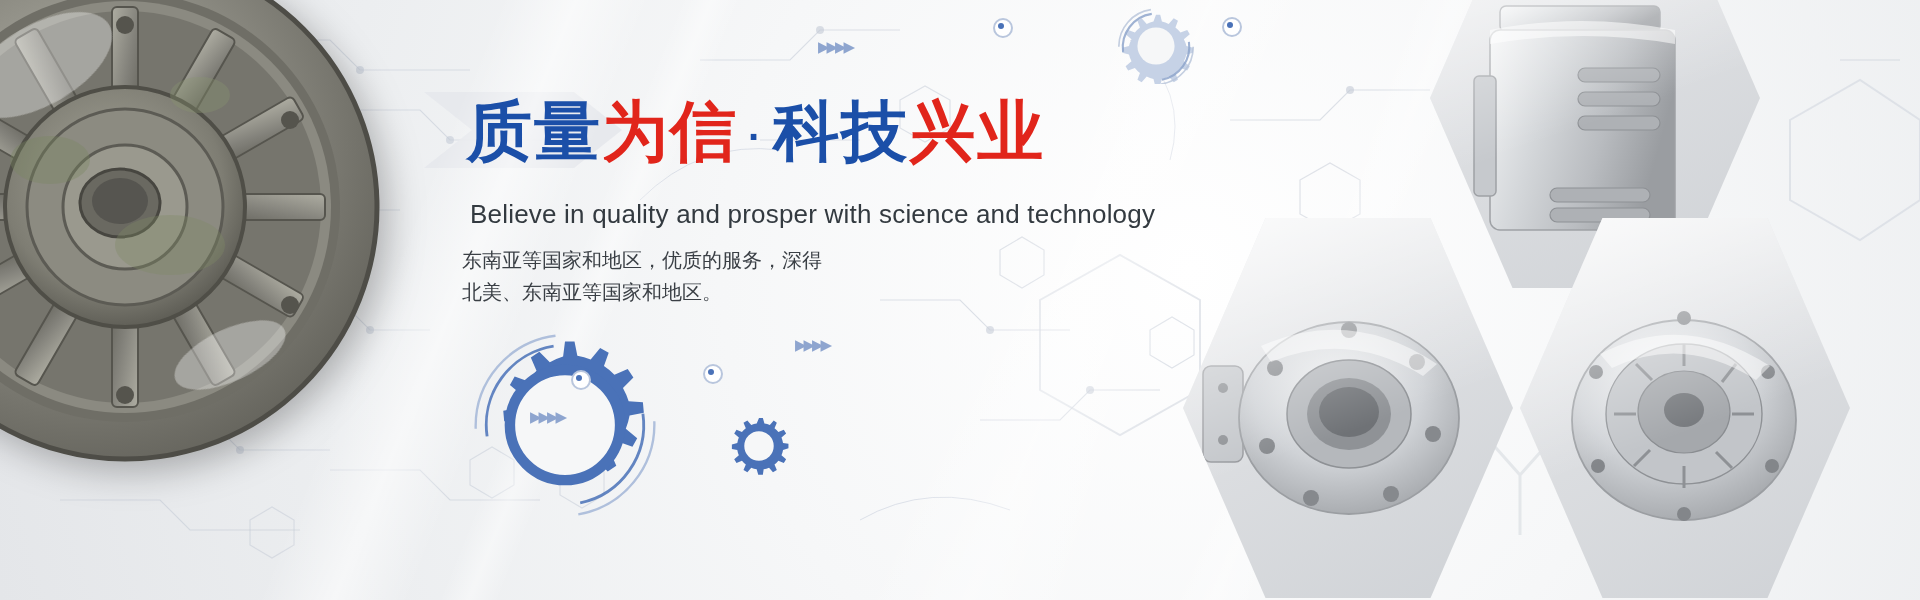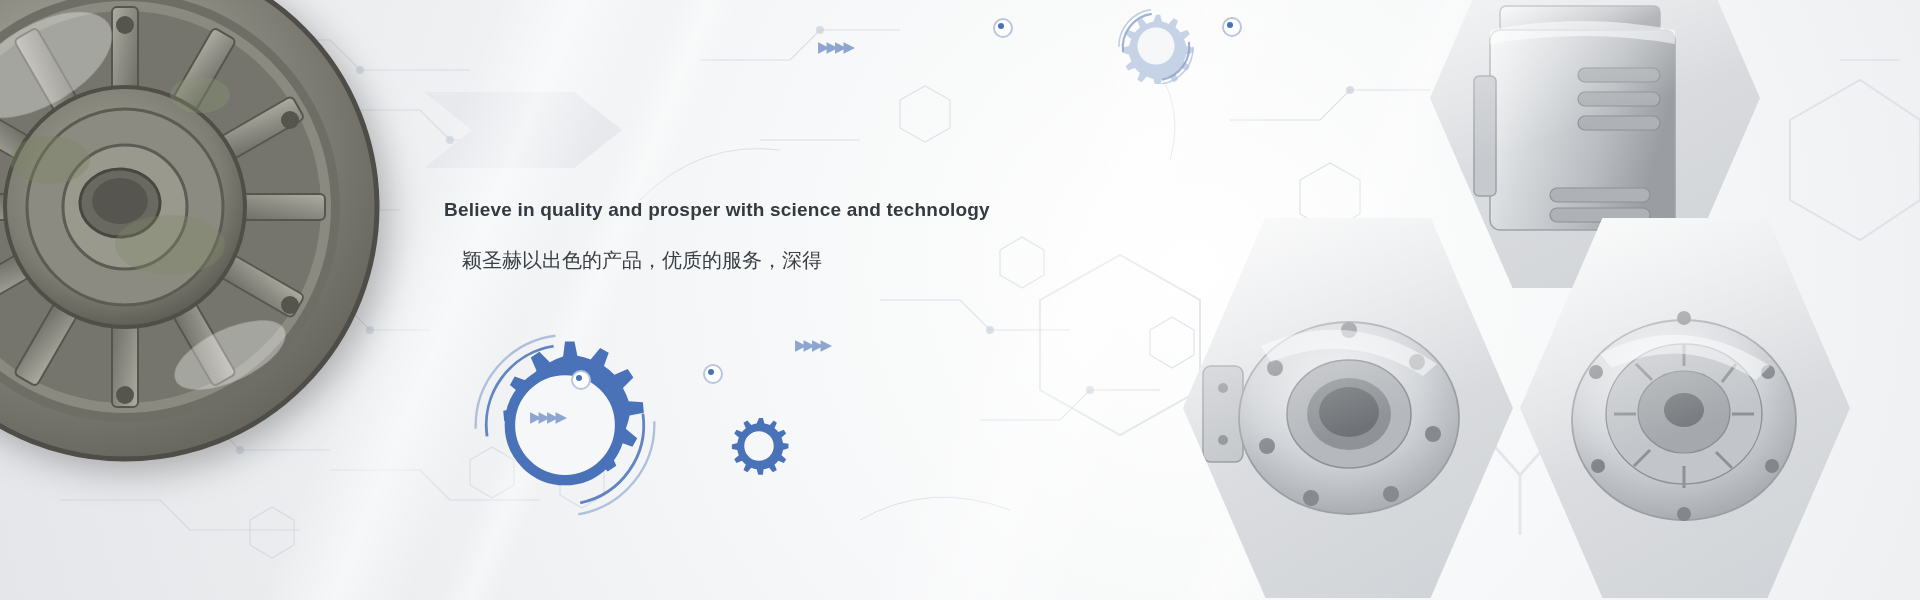--- a/index.html
+++ b/index.html
@@ -42,22 +42,22 @@
     position:absolute;left:466px;top:98px;
     font-size:66px;line-height:1;font-weight:bold;
     letter-spacing:2px;white-space:nowrap;
     font-family:"Liberation Sans","DejaVu Sans",sans-serif;
   }
   .headline .blue{color:#1b4fa8;}
   .headline .red{color:#e1251b;}
   .headline .dot{color:#1b4fa8;font-size:40px;vertical-align:middle;padding:0 10px;}
 
   .subtitle-en{
-    position:absolute;left:444px;top:199px;
-    font-size:19px;font-weight:bold;color:#333a40;
+    position:absolute;left:470px;top:199px;
+    font-size:26px;font-weight:normal;color:#333a40;
     letter-spacing:.2px;white-space:nowrap;
   }
 
   .paragraph{
     position:absolute;left:462px;top:244px;width:420px;
     font-size:20px;line-height:32px;color:#3a3f45;
     font-family:"DejaVu Sans","Liberation Sans",sans-serif;
   }
   .paragraph p{margin:0;}
 
@@ -257,25 +257,29 @@
         <ellipse cx="330" cy="150" rx="30" ry="18" fill="#8a9470"></ellipse>
       </g>
 
       <g opacity=".35" fill="#ffffff">
         <ellipse cx="170" cy="120" rx="80" ry="40" transform="rotate(-30 170 120)"></ellipse>
         <ellipse cx="360" cy="410" rx="60" ry="26" transform="rotate(-25 360 410)"></ellipse>
       </g>
     </svg>
   </div>
 
+  <div class="headline">
+    <span class="blue">质量</span><span class="red">为信</span><span class="dot">·</span><span class="blue">科技</span><span class="red">兴业</span>
+  </div>
 
   <div class="subtitle-en">Believe in quality and prosper with science and technology</div>
 
   <div class="paragraph">
-    <p>颖圣赫以出色的产品，优质的服务，深得</p>
+    <p>东南亚等国家和地区，优质的服务，深得</p>
+    <p>北美、东南亚等国家和地区。</p>
   </div>
 
   <svg class="gear-main" viewBox="0 0 200 200" xmlns="http://www.w3.org/2000/svg">
     <g fill="#4a72b8">
       <path d="M100 12 l10 0 3 15 a74 74 0 0 1 14 4 l10-12 9 5 -5 14 a76 76 0 0 1 11 9 l14-6 6 9 -11 11 a74 74 0 0 1 6 14 l15 1 1 11 -15 3 a74 74 0 0 1-4 14 l12 10 -5 9 -14-5 a76 76 0 0 1-9 11 l6 14 -9 6 -11-11 a74 74 0 0 1-14 6 l-1 15 -11 1 -3-15 a74 74 0 0 1-14-4 l-10 12 -9-5 5-14 a76 76 0 0 1-11-9 l-14 6 -6-9 11-11 a74 74 0 0 1-6-14 l-15-1 -1-11 15-3 a74 74 0 0 1 4-14 l-12-10 5-9 14 5 a76 76 0 0 1 9-11 l-6-14 9-6 11 11 a74 74 0 0 1 14-6 z"></path>
     </g>
     <circle cx="100" cy="100" r="58" fill="#f6f7f8"></circle>
     <circle cx="100" cy="100" r="58" fill="none" stroke="#4a72b8" stroke-width="11"></circle>
     <circle cx="100" cy="100" r="40" fill="#f6f7f8"></circle>
     <g fill="none" stroke="#4a72b8" stroke-width="3" opacity=".85">

